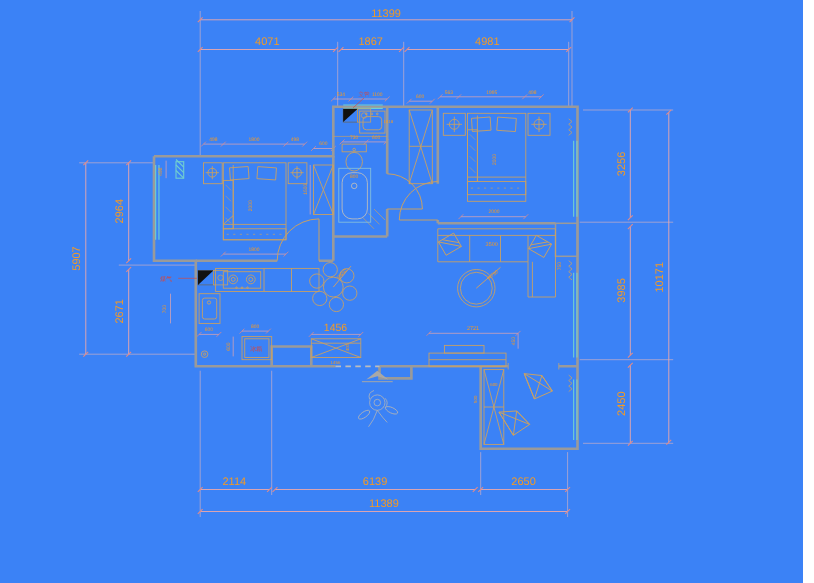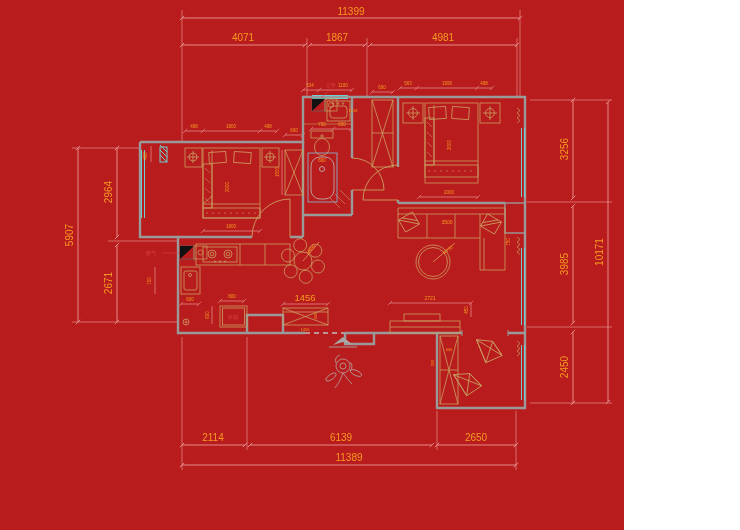--- a/index.html
+++ b/index.html
@@ -1,16 +1,16 @@
 <!DOCTYPE html>
 <html><head>
 <meta charset="utf-8">
 <style>
   html,body{margin:0;padding:0;background:#fff;}
-  #stage{position:relative;width:624px;height:530px;background:#b91c1c;overflow:hidden;
+  #stage{position:relative;width:730px;height:530px;background:#3b82f6;overflow:hidden;
          font-family:"Liberation Sans", sans-serif;}
   svg text{font-family:"Liberation Sans", sans-serif;}
   .dimtxt{fill:#f59a23;}
   .redtxt{fill:#d9453c;}
 </style>
 </head>
 <body>
 
 <div id="stage">
 <svg width="740" height="530" viewBox="0 0 740 530">

